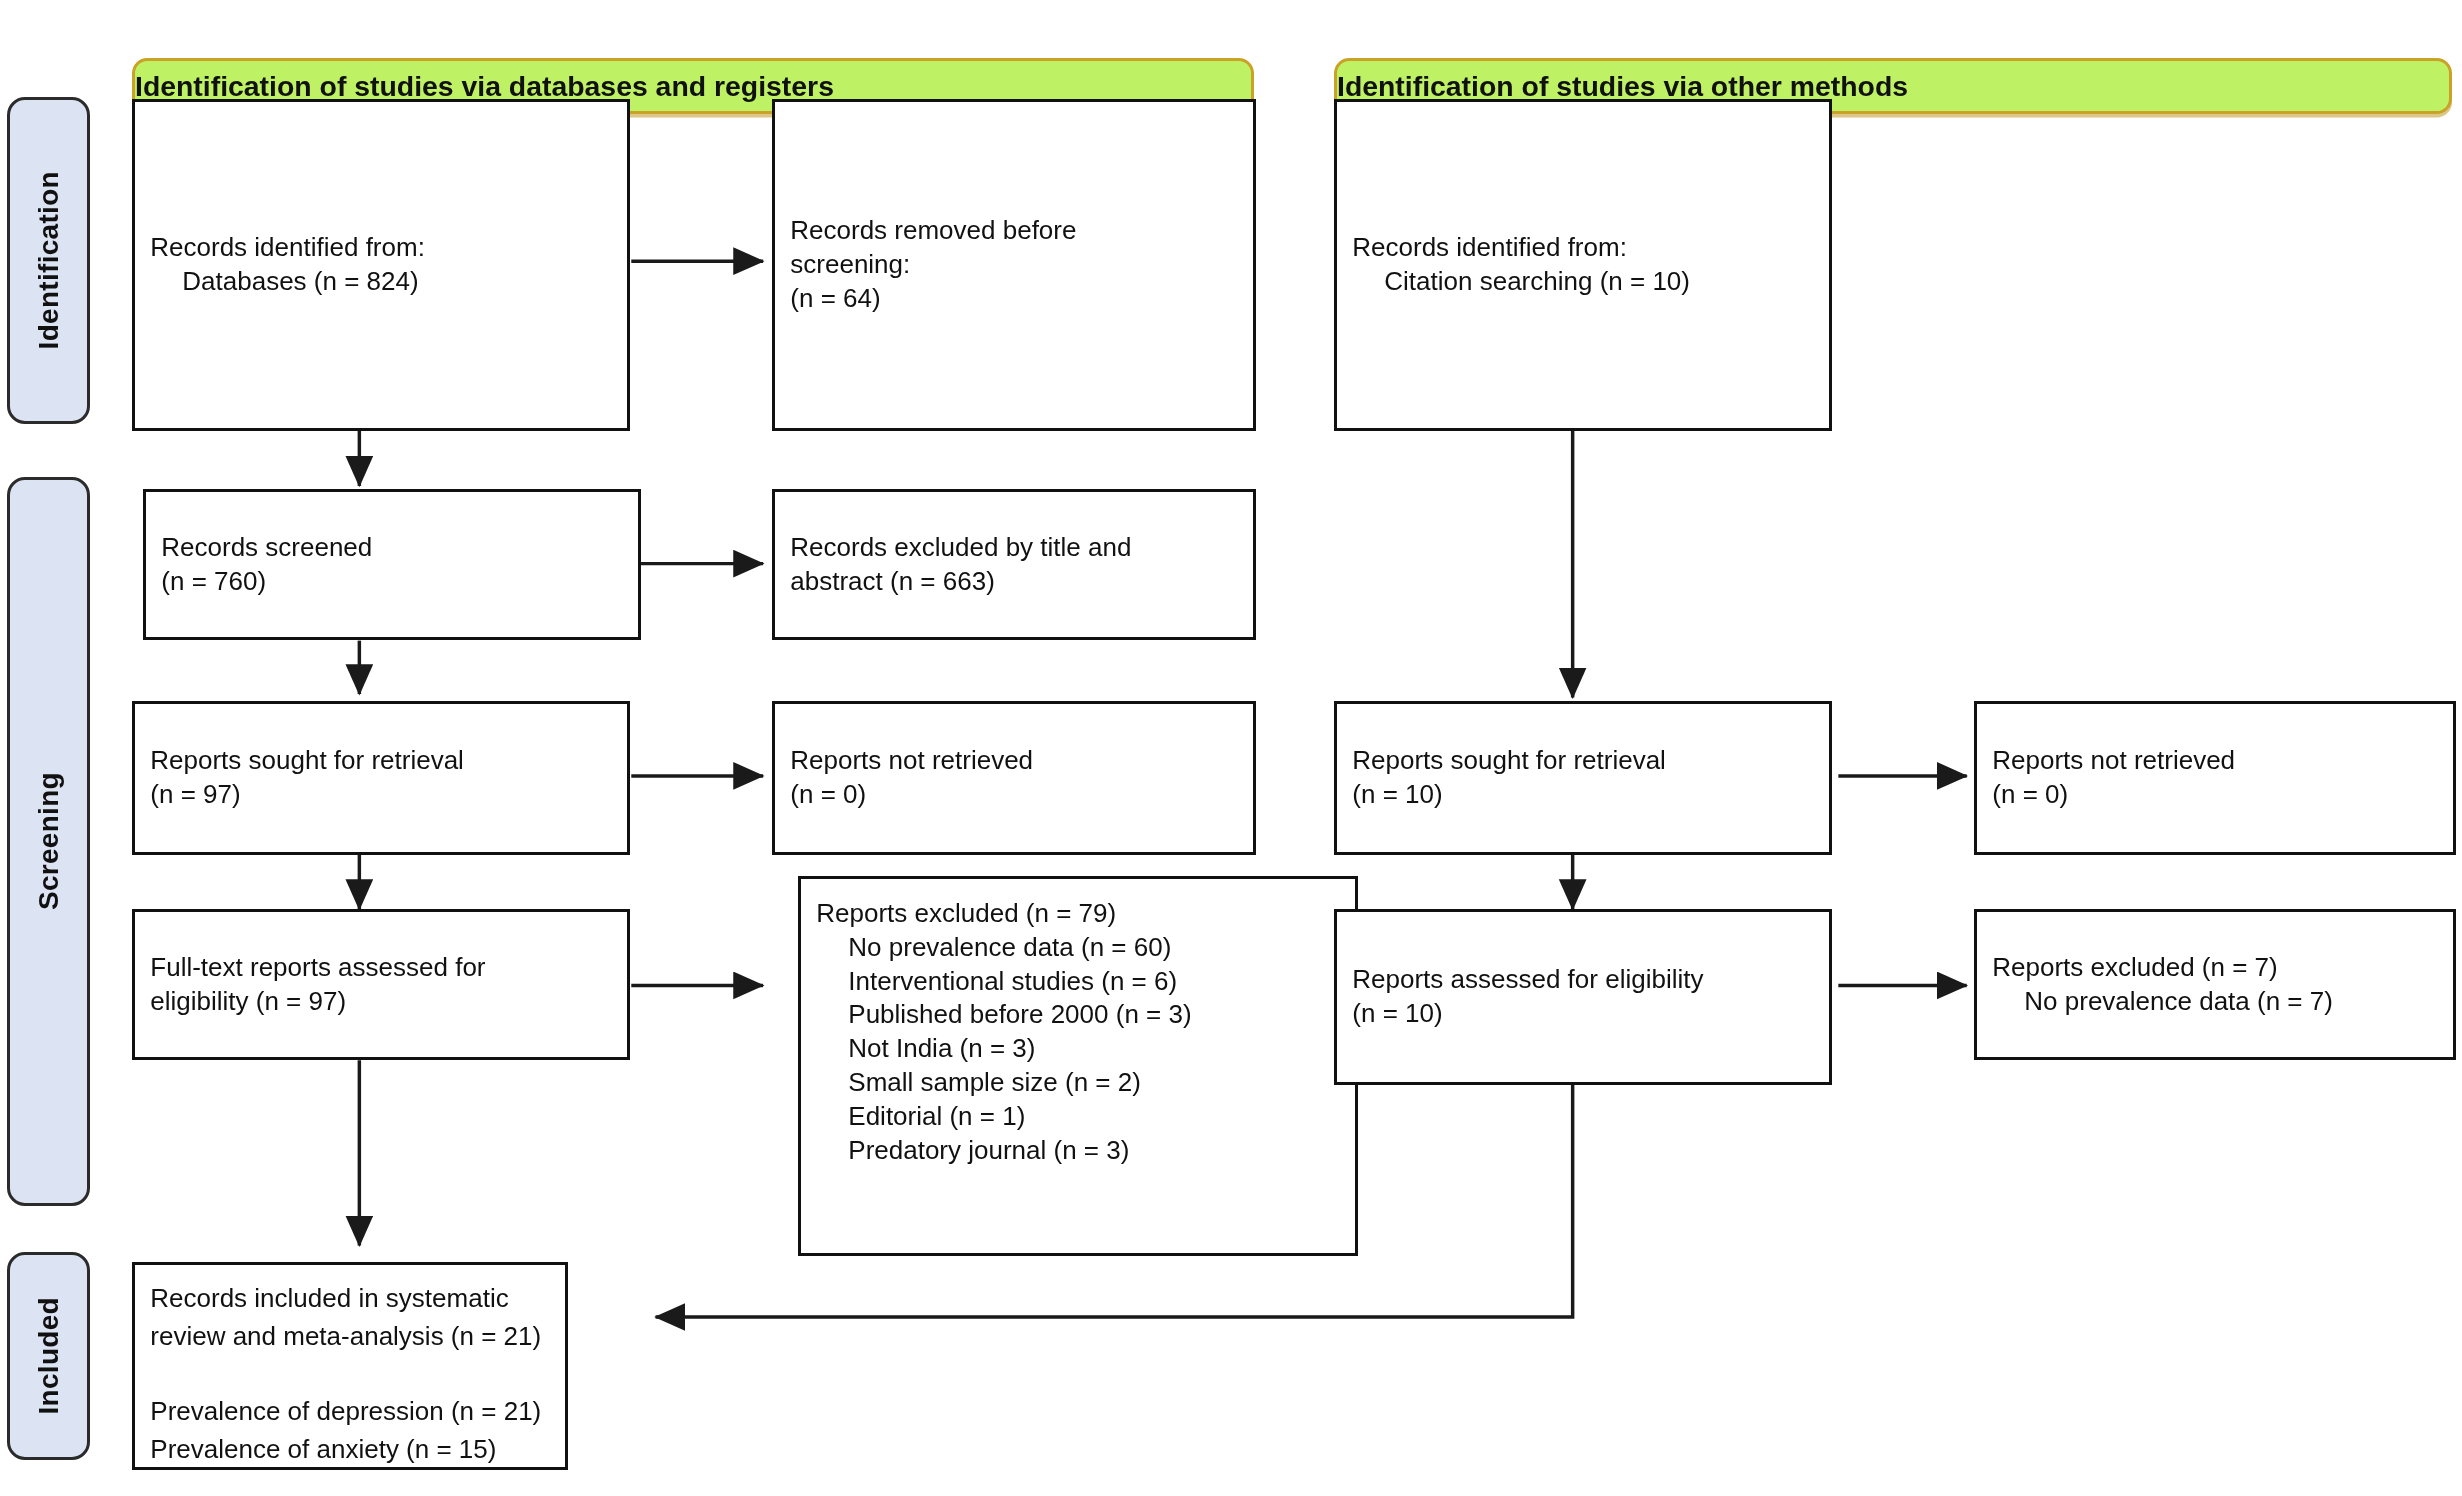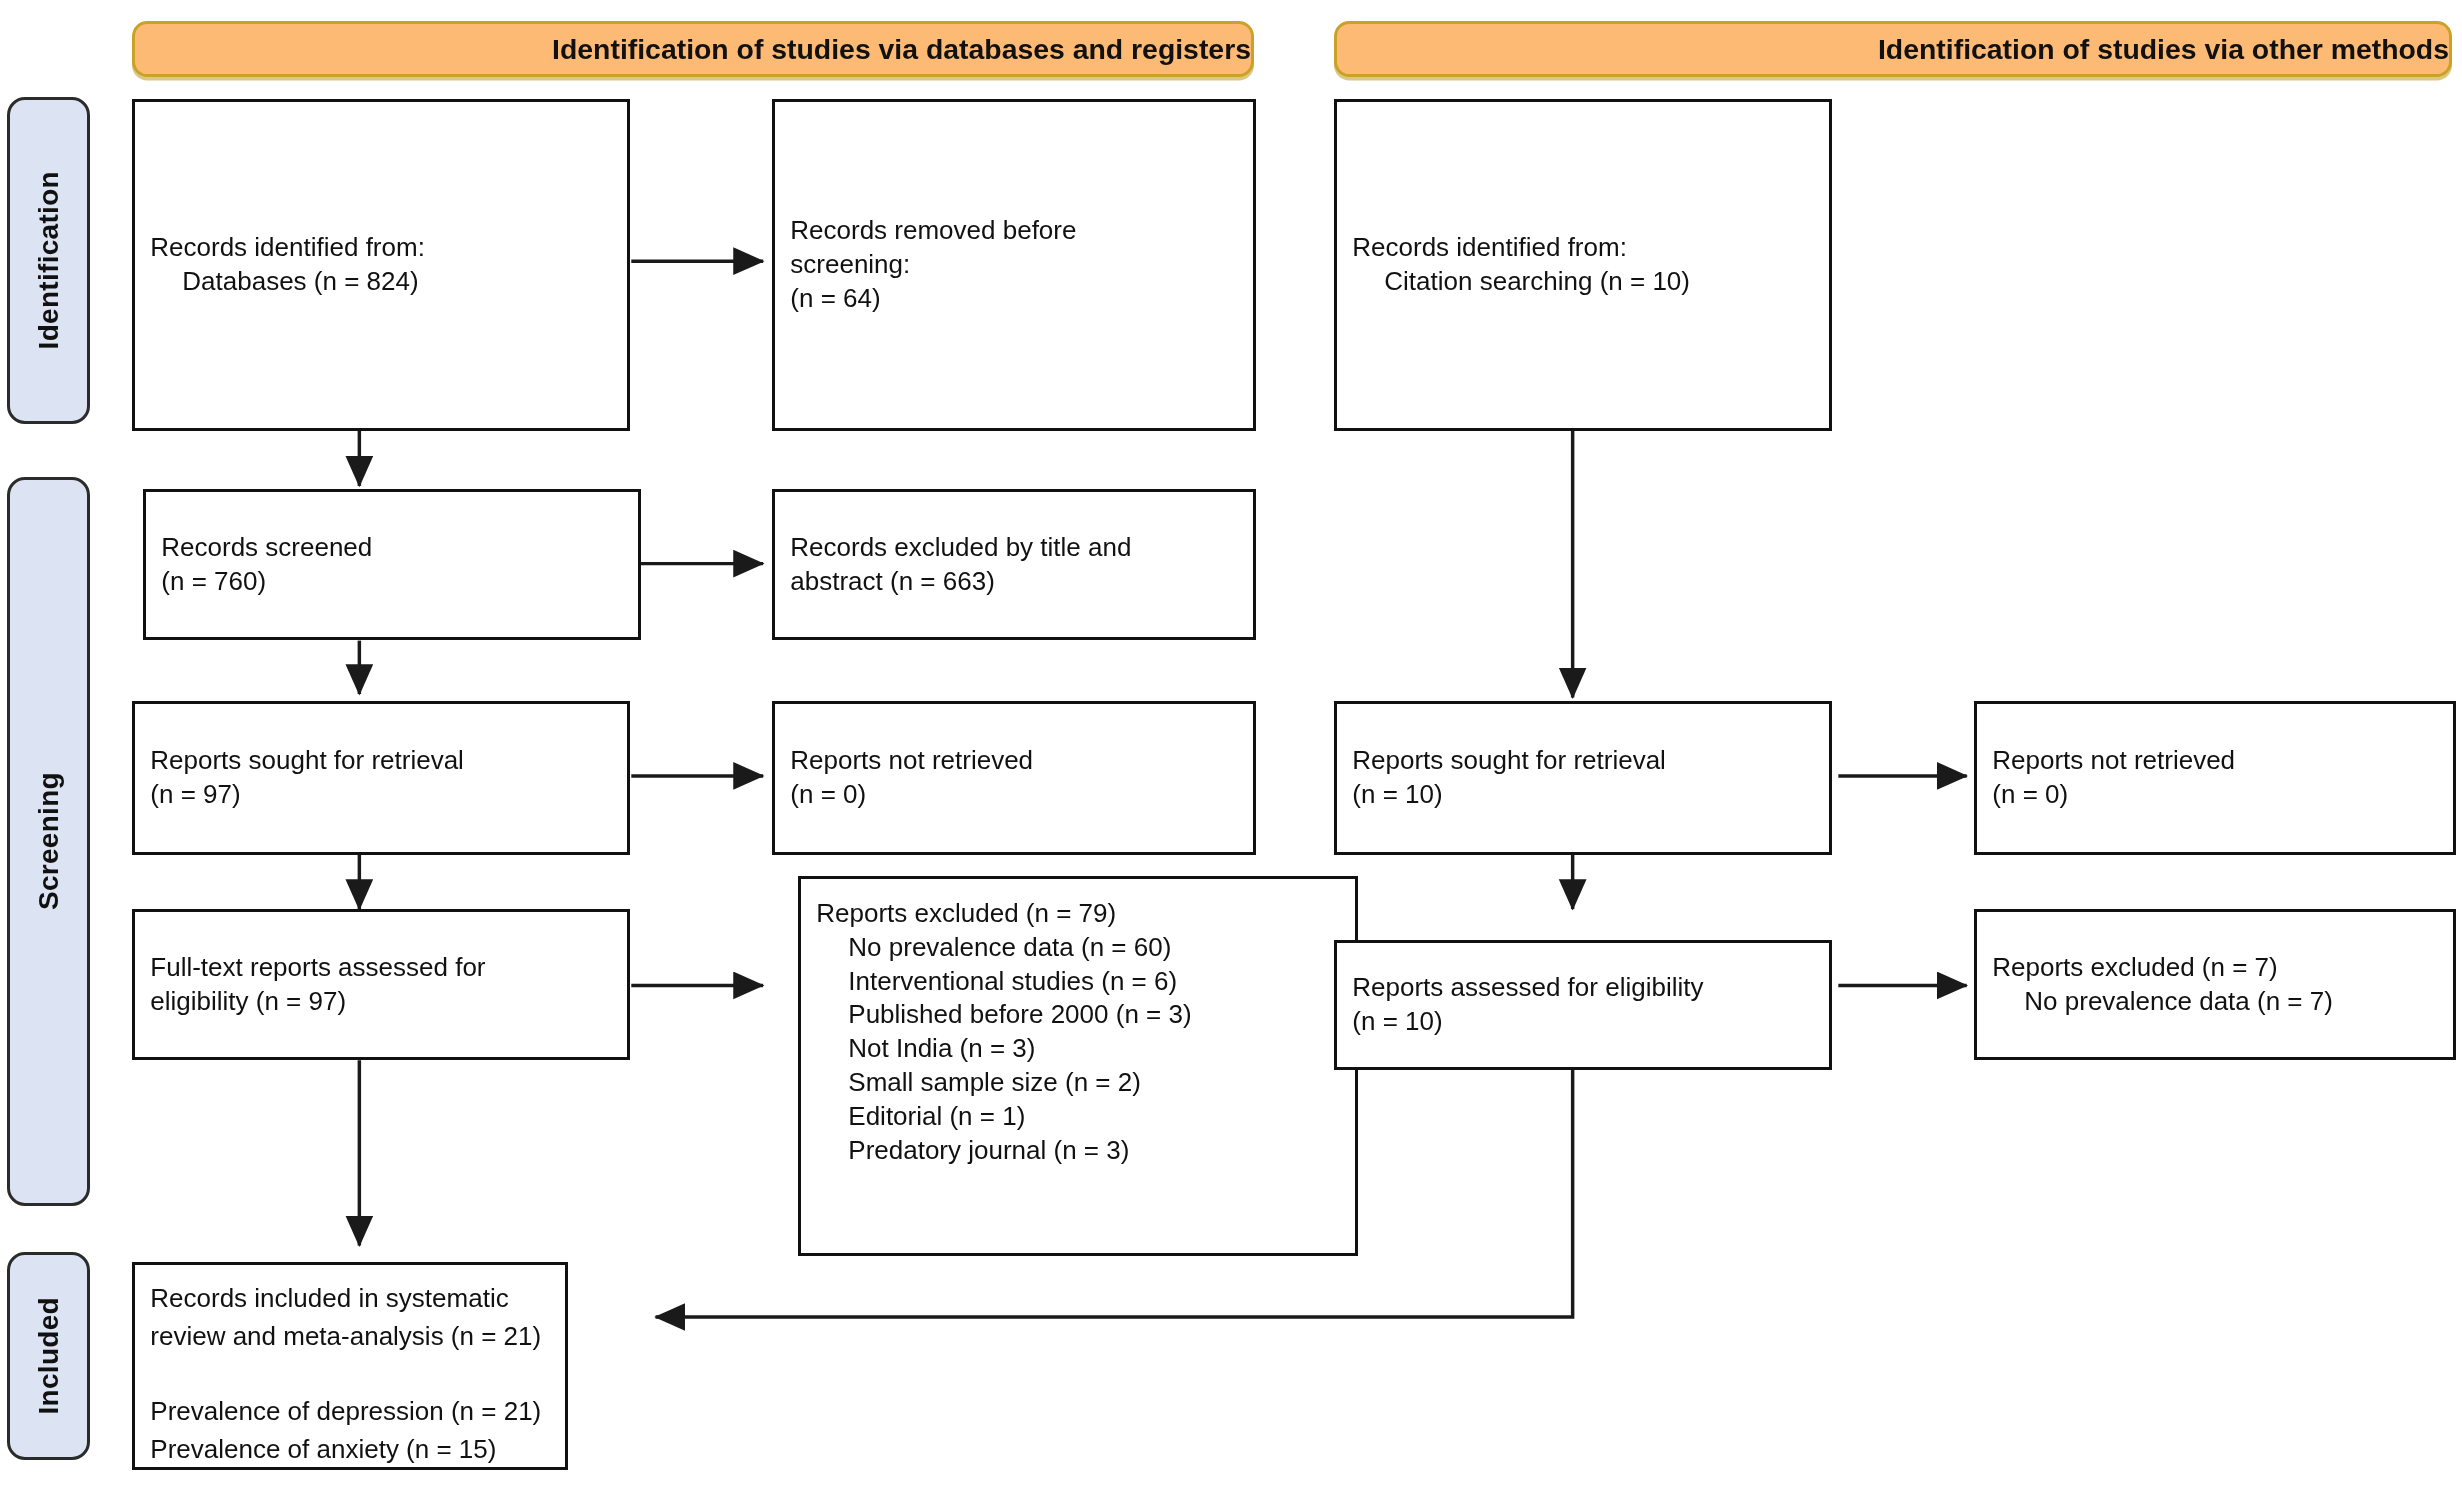--- a/index.html
+++ b/index.html
@@ -35,28 +35,29 @@
     font-weight: bold;
     font-size: 28px;
     color: #111111;
     letter-spacing: 0.3px;
     white-space: nowrap;
   }
 
   
   .section-header {
     position: absolute;
-    background: #fdba74;
+    background: #bef264;
     border: 3.5px solid #c9a227;
     border-radius: 15.3px;
     box-sizing: border-box;
     display: flex;
     align-items: center;
-    justify-content: flex-end;
+    justify-content: flex-start;
     box-shadow: 0 3.5px 0 0 rgba(190,155,40,0.55);
+    margin-top: 37px;
   }
   .section-header .section-title {
     font-weight: bold;
     font-size: 28.4px;
     color: #111111;
     text-align: center;
     white-space: nowrap;
   }
 
   
@@ -203,21 +204,21 @@
     <span class="bx-line">Reports excluded (n = 79)</span>
     <span class="bx-line indent">No prevalence data (n = 60)</span>
     <span class="bx-line indent">Interventional studies (n = 6)</span>
     <span class="bx-line indent">Published before 2000 (n = 3)</span>
     <span class="bx-line indent">Not India (n = 3)</span>
     <span class="bx-line indent">Small sample size (n = 2)</span>
     <span class="bx-line indent">Editorial (n = 1)</span>
     <span class="bx-line indent">Predatory journal (n = 3)</span>
   </div>
 
-  <div class="flow-box" style="left:1334px; top:909px; width:498px; height:130px;margin-top:31px;">
+  <div class="flow-box" style="left:1334px; top:909px; width:498px; height:176px;">
     <span class="bx-line">Reports assessed for eligibility</span>
     <span class="bx-line">(n = 10)</span>
   </div>
 
   <div class="flow-box" style="left:1974px; top:909px; width:482px; height:151px;">
     <span class="bx-line">Reports excluded (n = 7)</span>
     <span class="bx-line indent">No prevalence data (n = 7)</span>
   </div>
 
   <div class="flow-box" style="left:132px; top:1252px; width:436px; height:208px; justify-content:space-between; padding-top:16.7px;margin-top:10px;">

